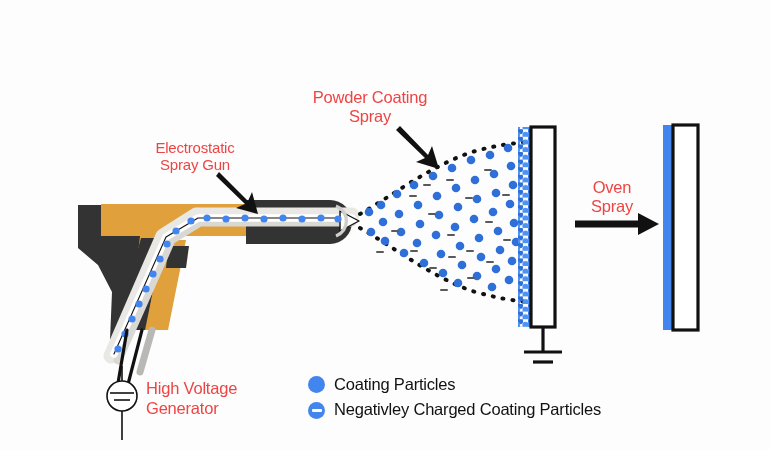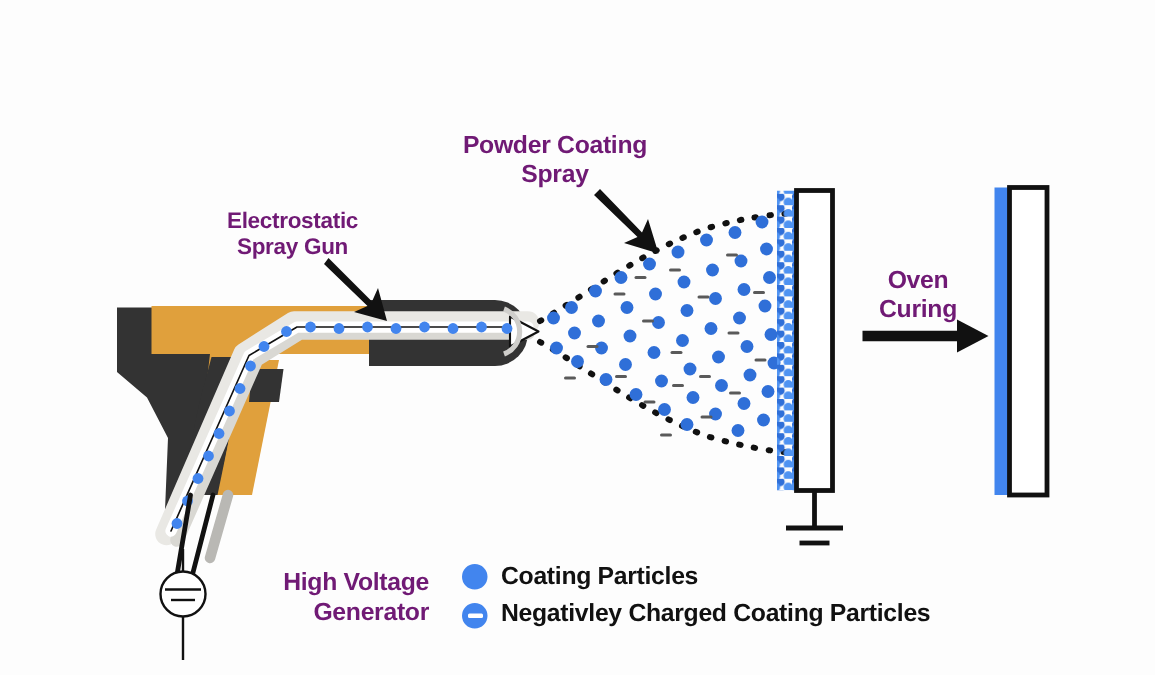--- a/index.html
+++ b/index.html
@@ -7,35 +7,35 @@
     width:770px;height:450px;
     background:#fdfdfd;
     font-family:"Liberation Sans", sans-serif;
     overflow:hidden;
     position:relative;
   }
   #stage{position:absolute;inset:0;width:770px;height:450px;}
   svg.layer{position:absolute;left:0;top:0;width:770px;height:450px;}
   .lbl{
     position:absolute;
-    font-weight:bold;
-    color:#701a75;
+    font-weight:normal;
+    color:#ef4444;
     line-height:1.15;
     letter-spacing:-0.2px;
     white-space:pre-line;
     text-align:center;
   }
   #lbl-spraygun{left:110px;top:139px;width:170px;font-size:15px;text-align:center;}
   #lbl-powder{left:295px;top:88px;width:150px;font-size:16.5px;text-align:center;}
   #lbl-oven{left:572px;top:178px;width:80px;font-size:16.5px;text-align:center;}
-  #lbl-hv{left:146px;top:379px;width:140px;font-size:16.5px;text-align:right;line-height:1.2;}
+  #lbl-hv{left:146px;top:379px;width:140px;font-size:16.5px;text-align:left;line-height:1.2;}
   .legend-row{position:absolute;display:flex;align-items:center;gap:9px;}
   #legend-row-0{left:308px;top:375px;}
   #legend-row-1{left:308px;top:400px;align-items:flex-end;}
-  .legend-text{font-size:16.5px;font-weight:bold;color:#111111;letter-spacing:-0.2px;}
+  .legend-text{font-size:16.5px;font-weight:normal;color:#111111;letter-spacing:-0.2px;}
   .legend-dot{width:17px;height:17px;border-radius:50%;background:#4285ee;flex:0 0 auto;position:relative;}
   .legend-dot.neg::after{
     content:"";position:absolute;left:3.5px;top:7.3px;width:10px;height:2.4px;background:#ffffff;border-radius:1px;
   }
 </style>
 </head>
 <body>
 
 <div id="stage">
 
@@ -226,21 +226,21 @@
     </g>
   </svg>
 
   <div class="lbl" id="lbl-spraygun">Electrostatic
 Spray Gun</div>
 
   <div class="lbl" id="lbl-powder">Powder Coating
 Spray</div>
 
   <div class="lbl" id="lbl-oven">Oven
-Curing</div>
+Spray</div>
 
   <div class="lbl" id="lbl-hv">High Voltage
 Generator</div>
 
   <div class="legend-row" id="legend-row-0">
     <span class="legend-dot"></span>
     <span class="legend-text">Coating Particles</span>
   </div>
 
   <div class="legend-row" id="legend-row-1">

